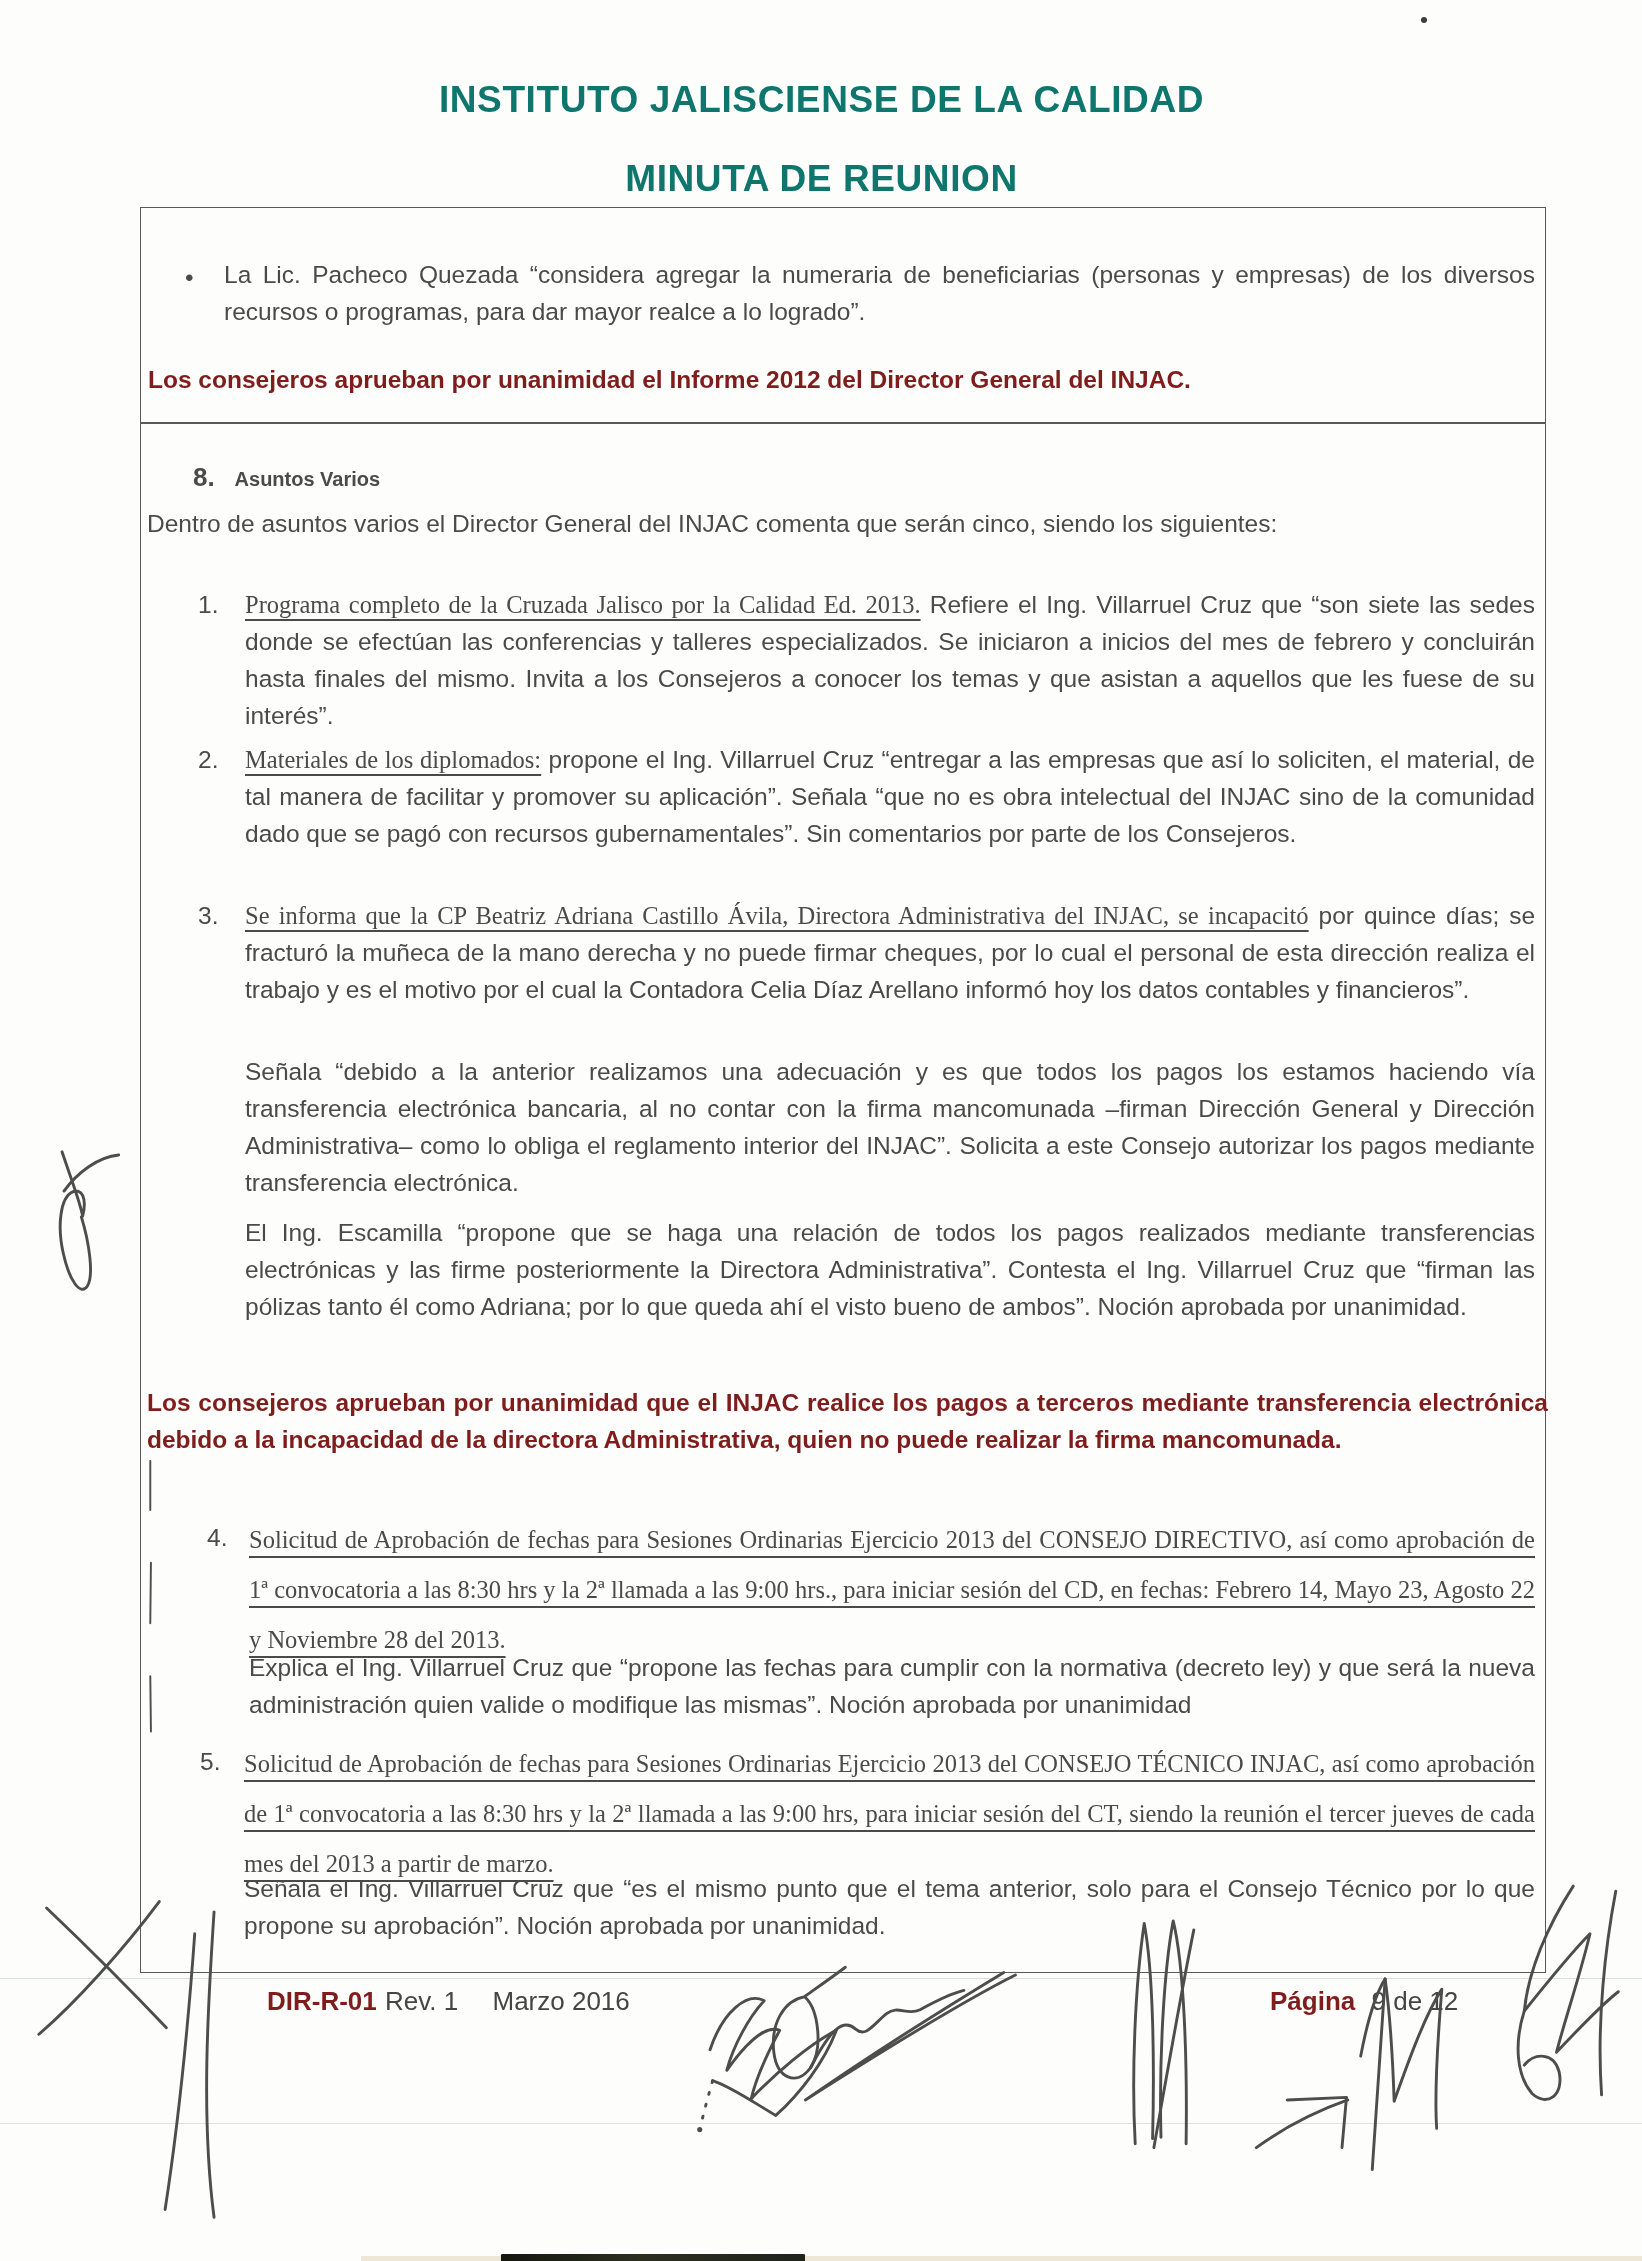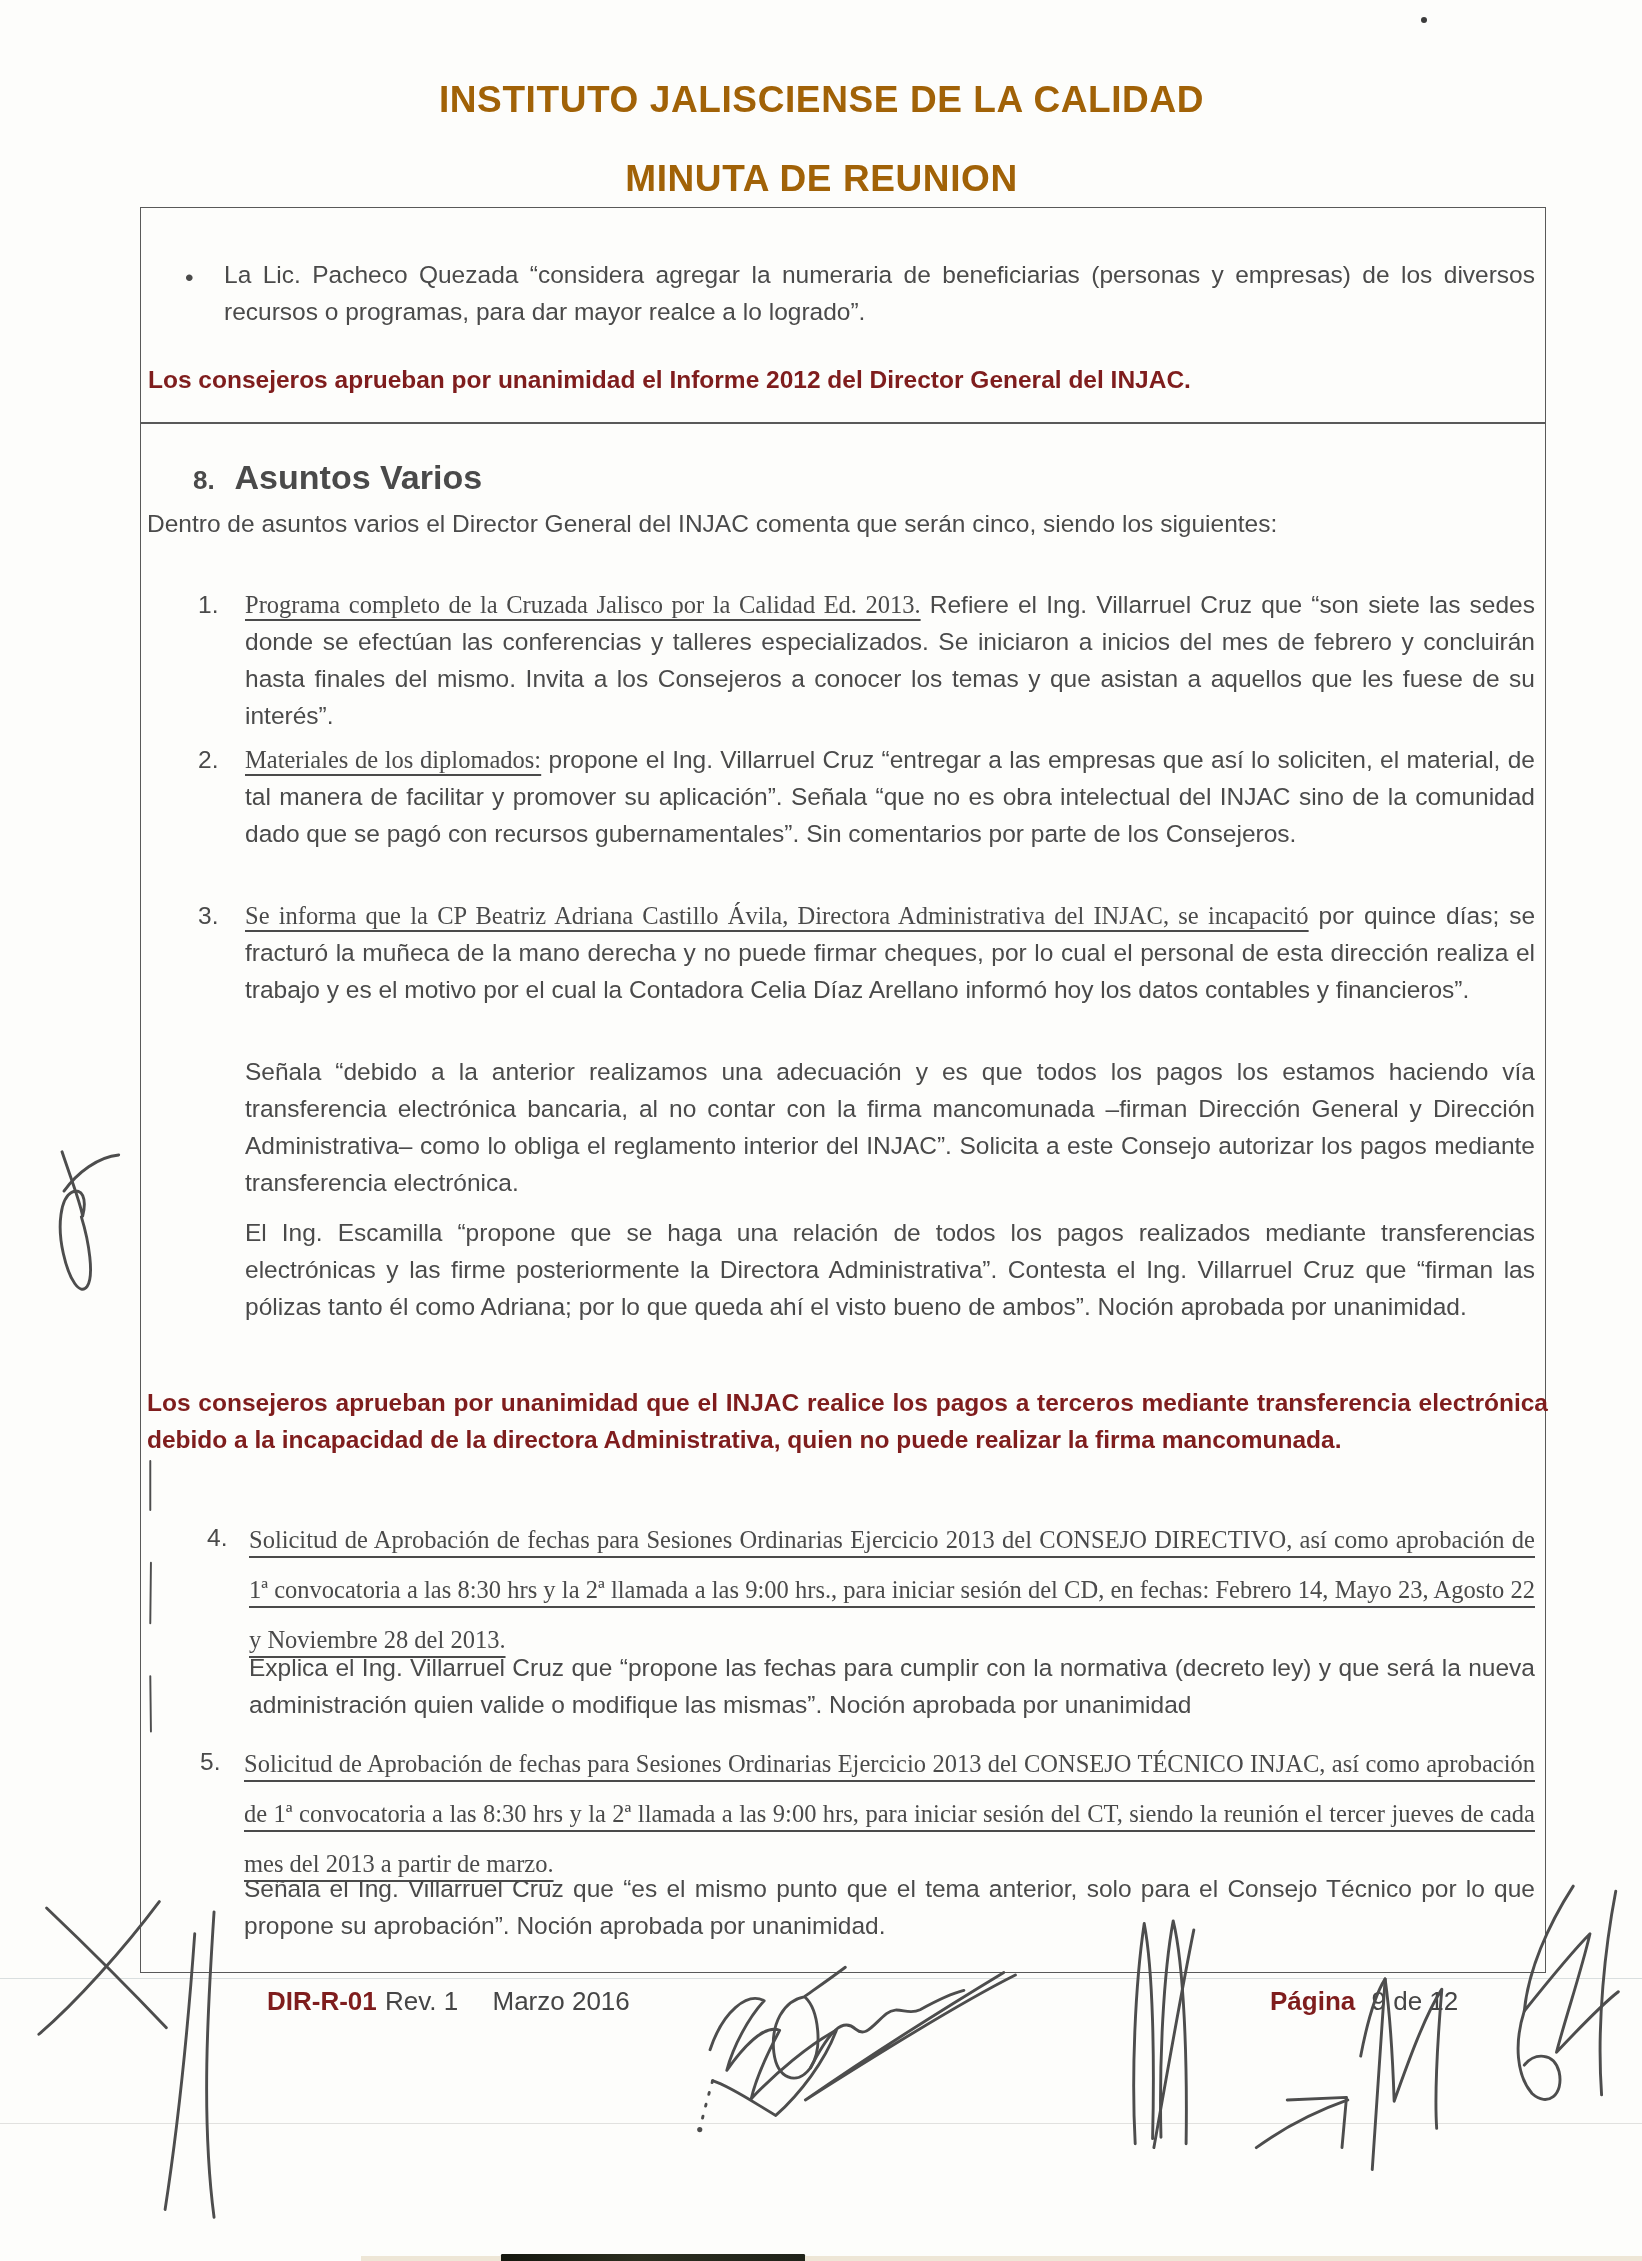--- a/index.html
+++ b/index.html
@@ -3,21 +3,21 @@
 <meta charset="utf-8">
 <style>
   html,body{margin:0;padding:0;}
   body{
     width:1643px;height:2261px;position:relative;overflow:hidden;
     background:#fdfdfb;color:#474747;
     font-family:"Liberation Sans", sans-serif;
   }
   .abs{position:absolute;}
   .center{left:0;width:1643px;text-align:center;}
-  .title{font-size:37px;font-weight:bold;color:#a16207;letter-spacing:0.6px;}
+  .title{font-size:37px;font-weight:bold;color:#0f766e;letter-spacing:0.6px;}
   .t{font-size:24.5px;line-height:37px;text-align:justify;text-align-last:left;color:#4a4a4a;}
   .b{font-weight:bold;color:#7f1d1d;}
   .num{font-size:24.5px;line-height:37px;color:#4a4a4a;}
   .u{text-decoration:underline;text-decoration-thickness:1.6px;text-underline-offset:5.8px;font-family:Liberation Serif, serif;}
   .bigu{line-height:50px;}
   .bigu .u{text-decoration-thickness:1.9px;text-underline-offset:7.7px;}
   .mainbox{
     left:140px;top:207px;width:1406px;height:1766px;
     border:1.9px solid #595959;box-sizing:border-box;background:transparent;
   }
@@ -37,21 +37,21 @@
 
 <div class="abs mainbox"></div>
 <div class="abs divider"></div>
 
 <div class="abs num" style="left:185px;top:259px">•</div>
 <div class="abs t" style="left:224px;top:256px;width:1311px">La Lic. Pacheco Quezada “considera agregar la numeraria de beneficiarias (personas y empresas)  de los diversos recursos o programas, para dar mayor realce a lo logrado”.</div>
 <div class="abs t b" style="left:148px;top:361px;width:1392px">Los consejeros aprueban por unanimidad el Informe 2012 del Director General del INJAC.</div>
 
 <div class="abs" style="left:193px;top:459px">
   <span class="num b" style="font-size:26px">8.</span>
-  <span class="num b" style="font-size:34px;margin-left:17px">Asuntos Varios</span>
+  <span class="num b" style="font-size:20px;margin-left:17px">Asuntos Varios</span>
 </div>
 <div class="abs t" style="left:147px;top:505px;width:1398px">Dentro de asuntos varios el Director General del INJAC comenta que serán cinco, siendo los siguientes:</div>
 
 <div class="abs num" style="left:198px;top:586px">1.</div>
 <div class="abs t" style="left:245px;top:586px;width:1290px"><span class="u">Programa completo de la Cruzada Jalisco por la Calidad Ed. 2013.</span><span> Refiere el Ing. Villarruel Cruz que “son siete las sedes donde se efectúan las conferencias y talleres especializados. Se iniciaron a inicios del mes de febrero y concluirán hasta finales del mismo. Invita a los Consejeros a conocer los temas y que asistan a aquellos que les fuese de su interés”.</span></div>
 
 <div class="abs num" style="left:198px;top:741px">2.</div>
 <div class="abs t" style="left:245px;top:741px;width:1290px"><span class="u">Materiales de los diplomados:</span><span> propone el Ing. Villarruel Cruz “entregar a las empresas que así lo soliciten, el material, de tal manera de facilitar y promover su aplicación”. Señala “que no es obra intelectual del INJAC sino de la comunidad dado que se pagó con recursos gubernamentales”.  Sin comentarios por parte de los Consejeros.</span></div>
 
 <div class="abs num" style="left:198px;top:897px">3.</div>

